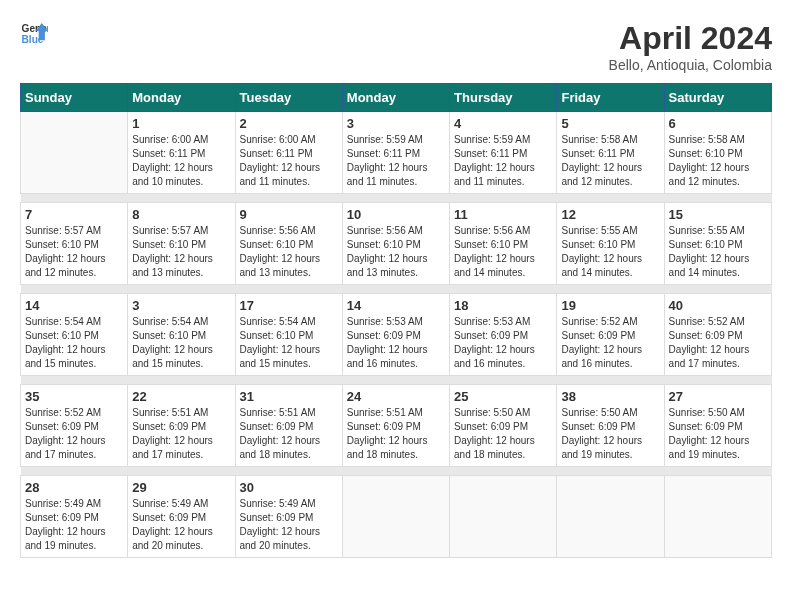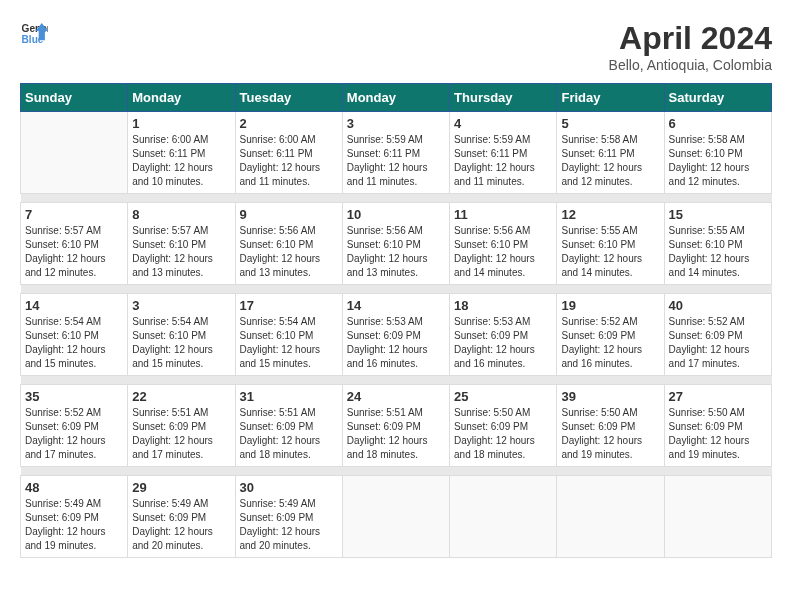--- a/index.html
+++ b/index.html
@@ -236,34 +236,34 @@
         </td>
         <td>
           <span class="day-number">24</span>
           <div class="day-info">Sunrise: 5:51 AM<br>Sunset: 6:09 PM<br>Daylight: 12 hours<br>and 18 minutes.</div>
         </td>
         <td>
           <span class="day-number">25</span>
           <div class="day-info">Sunrise: 5:50 AM<br>Sunset: 6:09 PM<br>Daylight: 12 hours<br>and 18 minutes.</div>
         </td>
         <td>
-          <span class="day-number">39</span>
+          <span class="day-number">38</span>
           <div class="day-info">Sunrise: 5:50 AM<br>Sunset: 6:09 PM<br>Daylight: 12 hours<br>and 19 minutes.</div>
         </td>
         <td>
           <span class="day-number">27</span>
           <div class="day-info">Sunrise: 5:50 AM<br>Sunset: 6:09 PM<br>Daylight: 12 hours<br>and 19 minutes.</div>
         </td>
       </tr>
       <tr class="row-sep">
         <td colspan="7"></td>
       </tr>
       <tr>
         <td>
-          <span class="day-number">48</span>
+          <span class="day-number">28</span>
           <div class="day-info">Sunrise: 5:49 AM<br>Sunset: 6:09 PM<br>Daylight: 12 hours<br>and 19 minutes.</div>
         </td>
         <td>
           <span class="day-number">29</span>
           <div class="day-info">Sunrise: 5:49 AM<br>Sunset: 6:09 PM<br>Daylight: 12 hours<br>and 20 minutes.</div>
         </td>
         <td>
           <span class="day-number">30</span>
           <div class="day-info">Sunrise: 5:49 AM<br>Sunset: 6:09 PM<br>Daylight: 12 hours<br>and 20 minutes.</div>
         </td>

